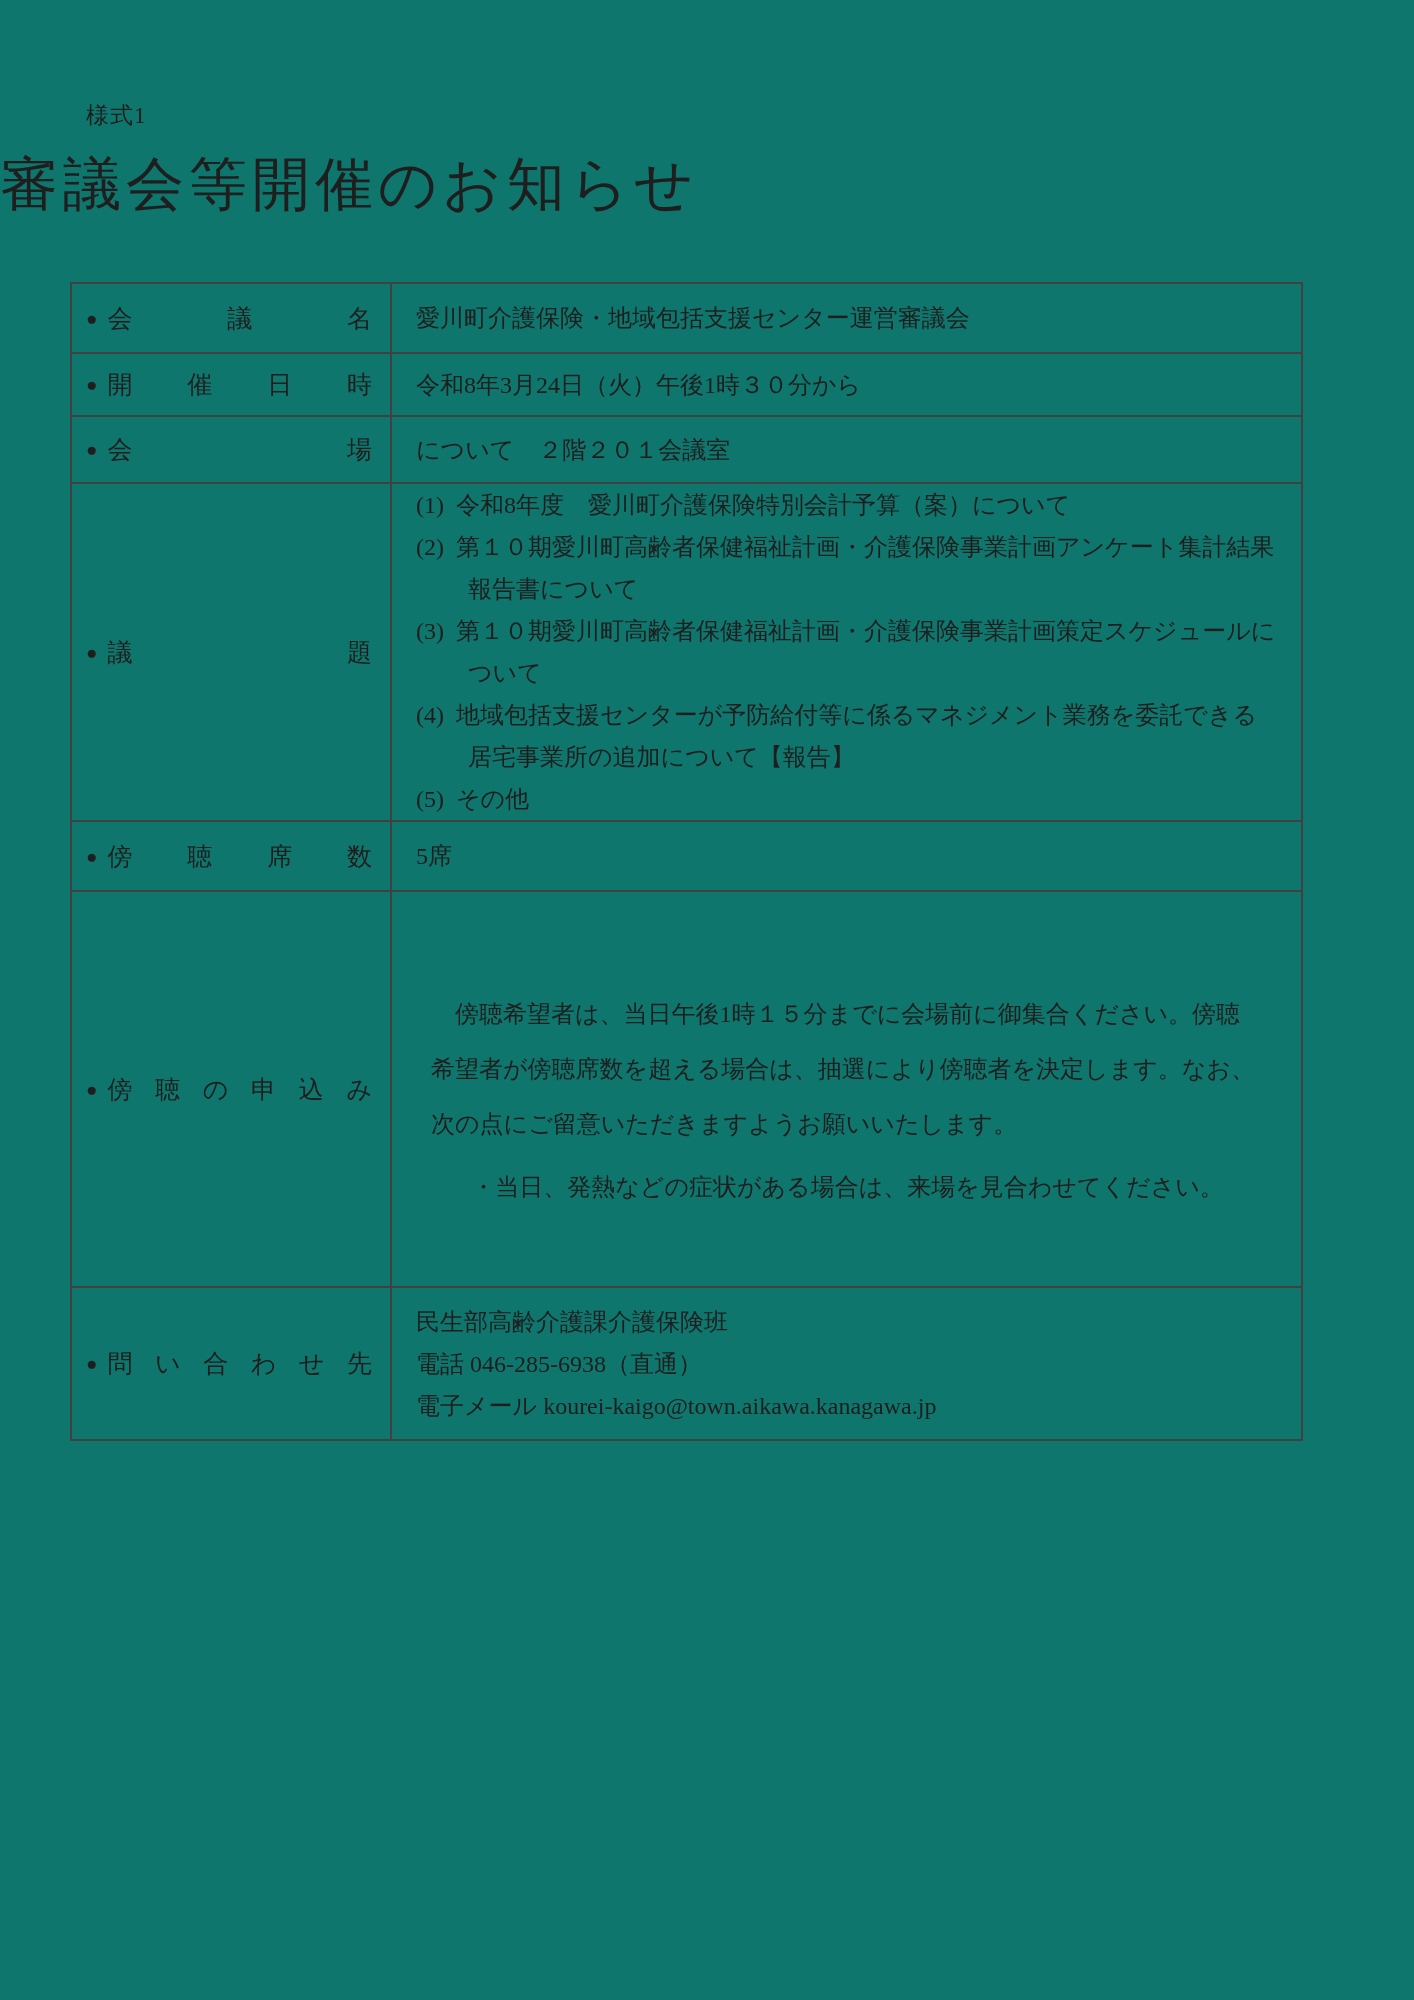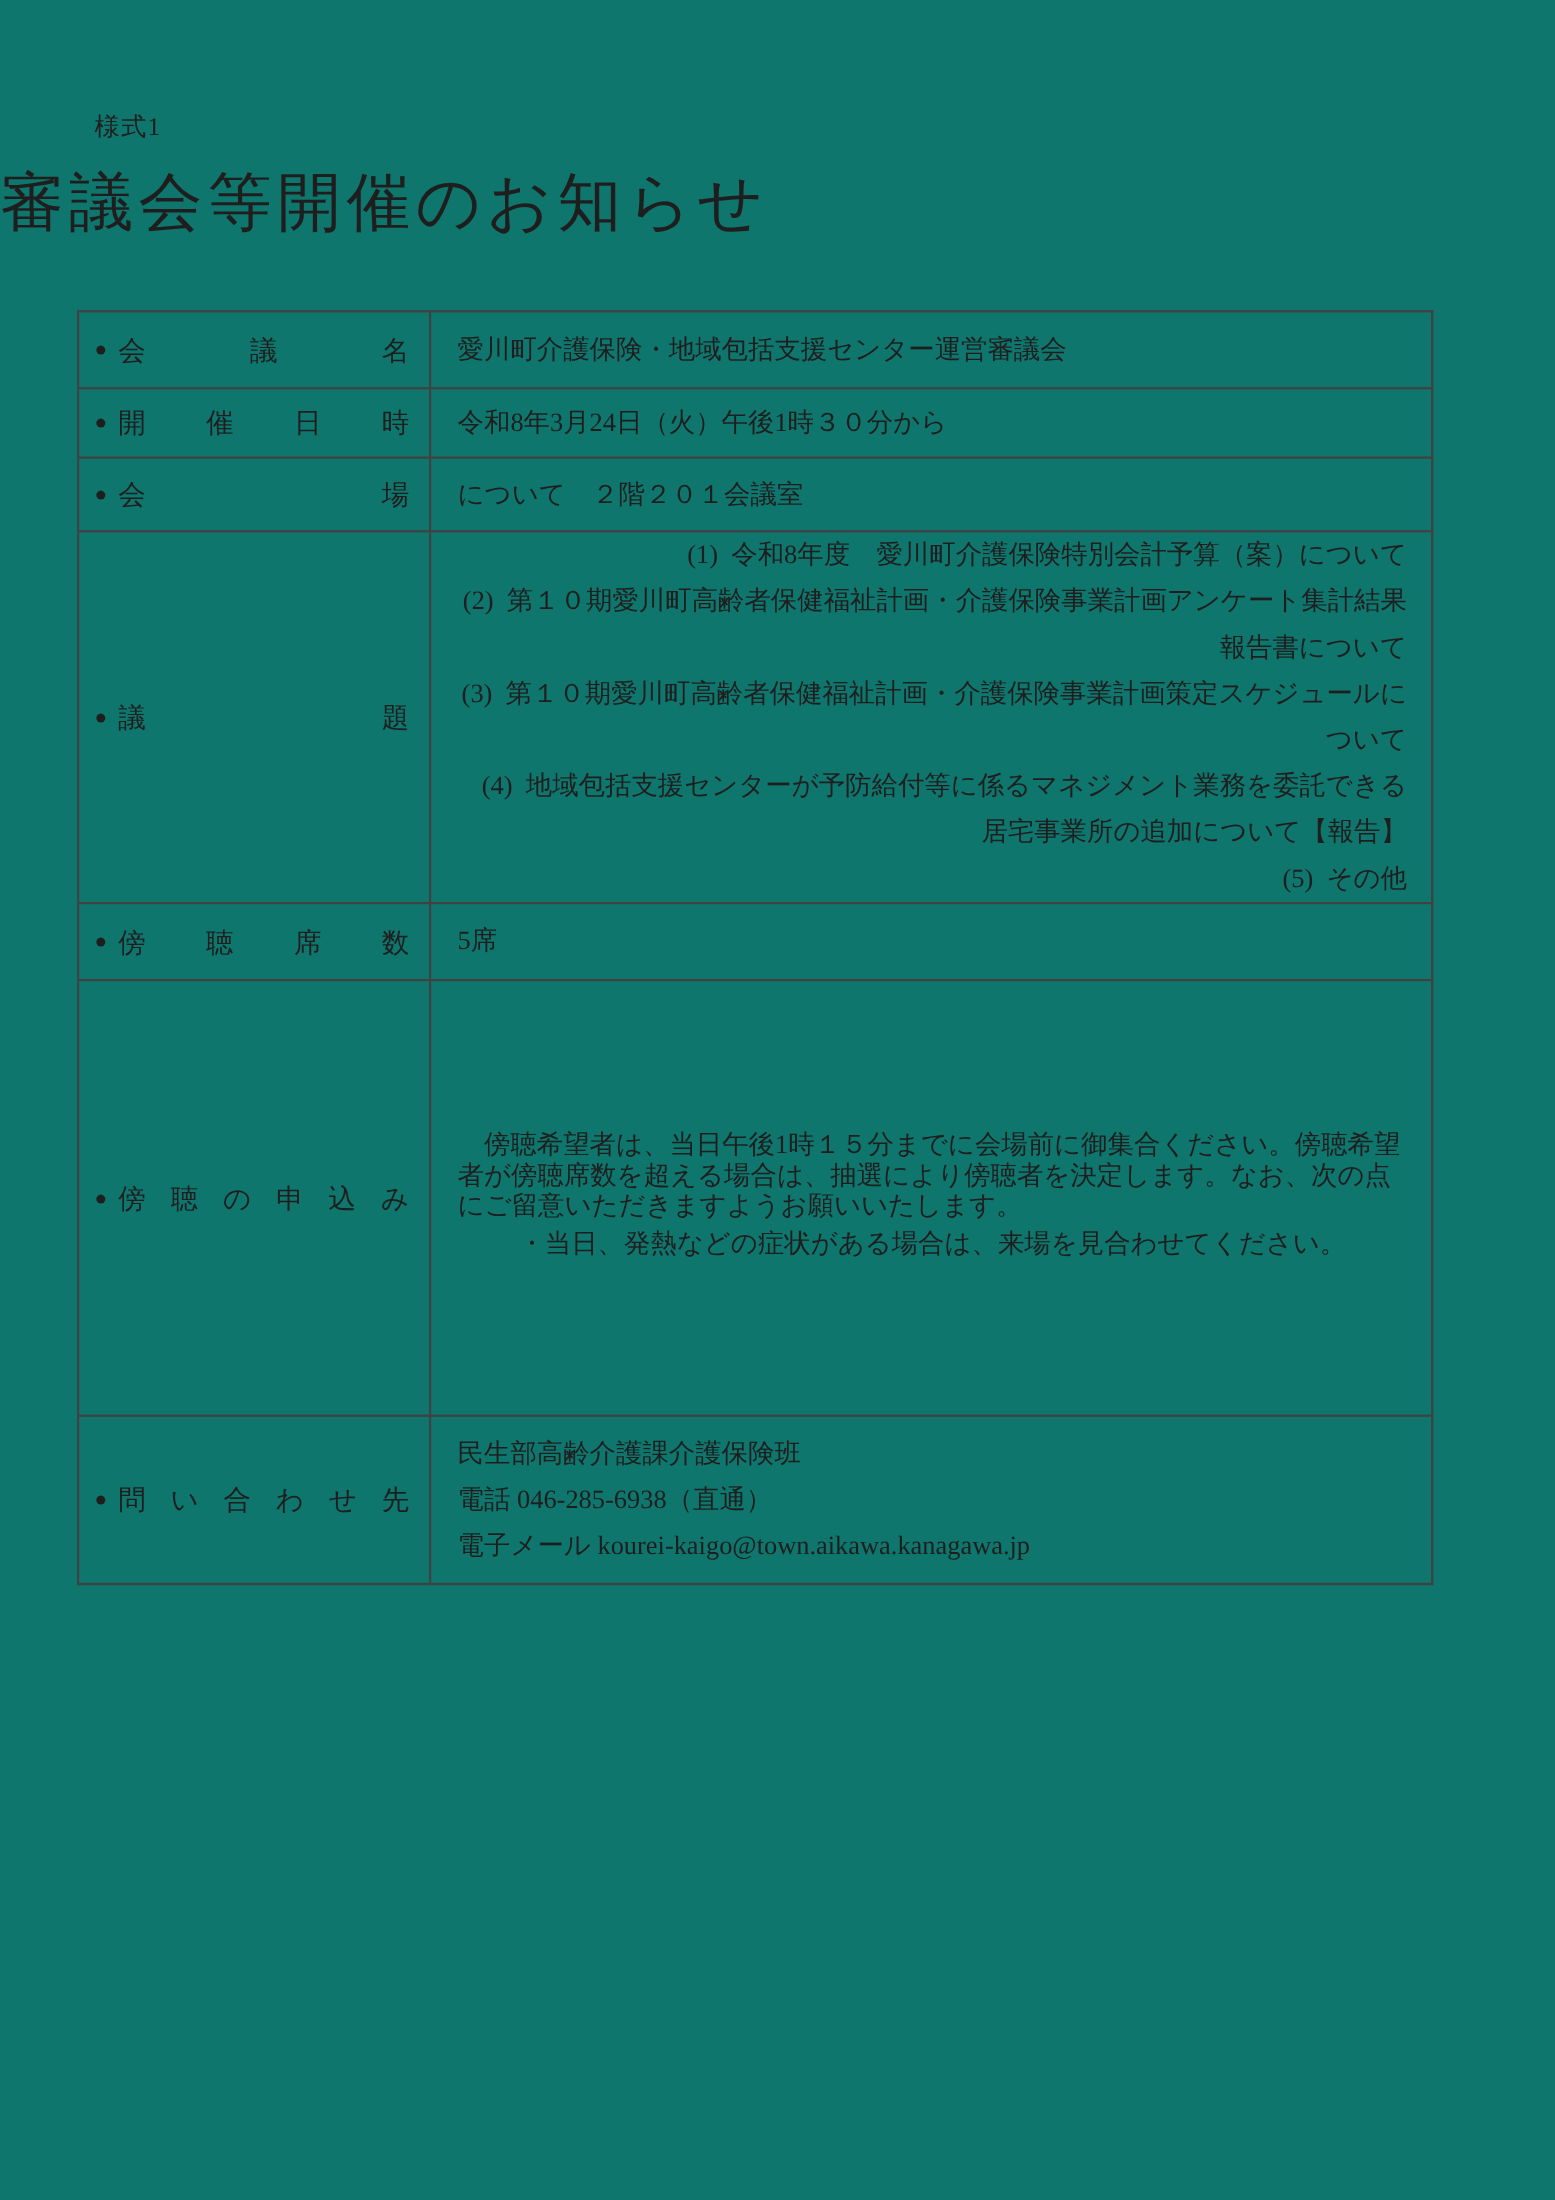--- a/index.html
+++ b/index.html
@@ -77,26 +77,25 @@
   tr.r-datetime { height: 63px; }
   tr.r-venue    { height: 67px; }
   tr.r-agenda   { height: 338px; }
   tr.r-seats    { height: 70px; }
   tr.r-apply    { height: 396px; }
   tr.r-contact  { height: 153px; }
   .agenda { line-height: 42px; }
   .agenda-item {
     padding-left: 52px;
     text-indent: -52px;
-    text-align: right;
   }
   .agenda-num { margin-right: 12px; }
   .apply-para {
-    margin: 0;
-    line-height: 28px;
+    margin: 15px;
+    line-height: 55px;
   }
   .apply-note {
     line-height: 40px;
     text-align: center;
   }
   .contact-line {
     line-height: 42px;
   }
 </style>
 </head>

